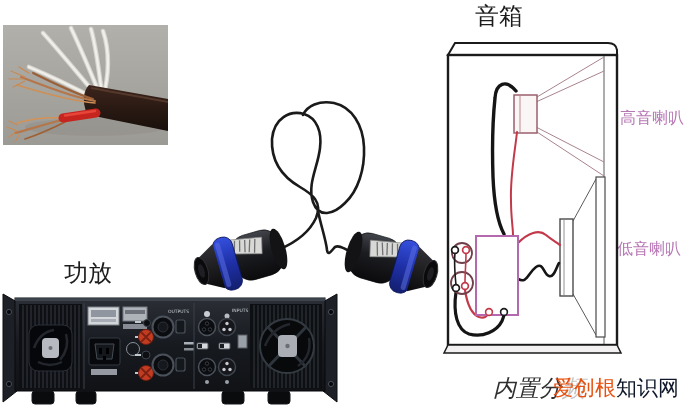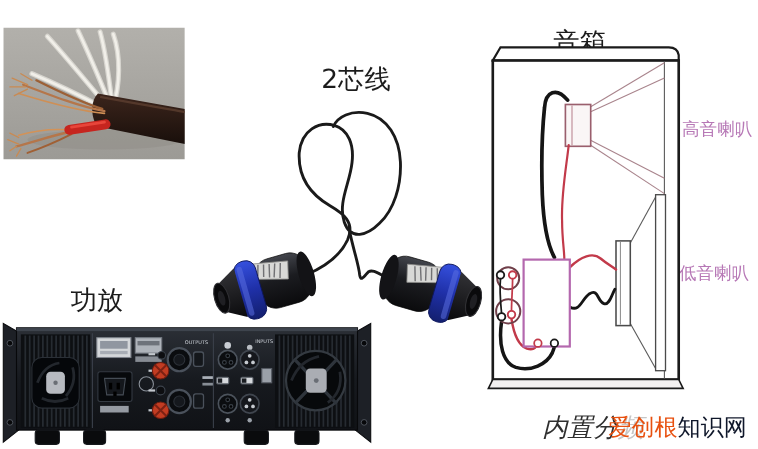--- a/index.html
+++ b/index.html
@@ -62,22 +62,21 @@
     <g fill="none" stroke-linecap="round">
       <path d="M58,93 C42,92 28,94 14,98" stroke="#d39257" stroke-width="1.5"></path>
       <path d="M60,95 C45,98 28,104 12,108" stroke="#b5764a" stroke-width="2.2"></path>
       <path d="M62,97 C48,104 34,110 22,114" stroke="#a06035" stroke-width="1.8"></path>
       <path d="M14,106 L4,102 M12,108 L6,112 M16,110 L12,117 M14,100 L6,96" stroke="#c98a52" stroke-width="1.2"></path>
     </g>
     <path d="M60,93 L93,88" stroke="#c6251f" stroke-width="9" stroke-linecap="round" fill="none"></path>
     <path d="M62,90.5 L92,86" stroke="#e8453a" stroke-width="2.5" stroke-linecap="round" fill="none"></path>
   </svg>
 
-  <div class="lbl lbl-big" style="left:292px;top:59px;">2芯线</div>
-  <div class="lbl lbl-big" style="left:503px;top:3px;margin-top:22px;">音箱</div>
+  <div class="lbl lbl-big" style="left:475px;top:3px;">音箱</div>
   <div class="lbl lbl-big" style="left:64px;top:260px;">功放</div>
   <div class="lbl lbl-pink" style="left:620px;top:109px;text-align:center;">高音喇叭</div>
   <div class="lbl lbl-pink" style="left:617px;top:240px;">低音喇叭</div>
   <div class="crossover-txt" style="left:483px;top:241px;">分频</div>
   <div class="crossover-txt" style="left:483px;top:276px;">器</div>
 
   <svg class="abs" style="left:440px;top:35px;" width="249" height="330" viewBox="0 0 249 330">
 
     <path d="M15,8 L168,8 Q176,8 177,15 L177,20 L8,20 Z" fill="#ffffff" stroke="#1b1b1b" stroke-width="2"></path>
     <rect x="8" y="20" width="169" height="290" fill="#ffffff" stroke="#1b1b1b" stroke-width="2.4"></rect>

